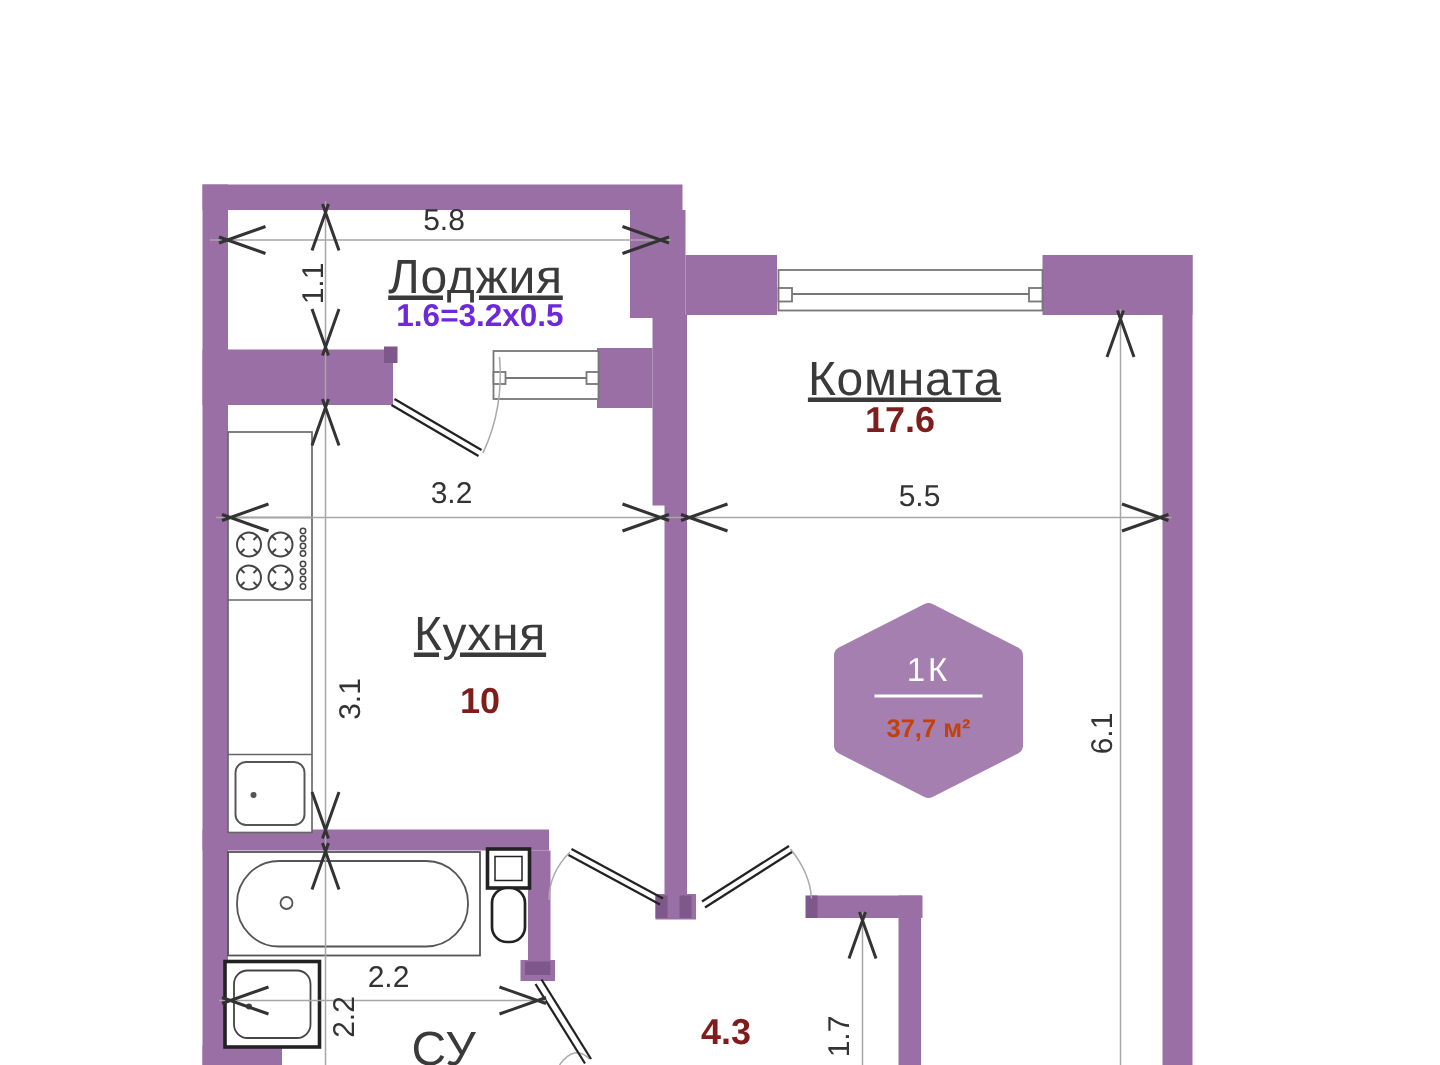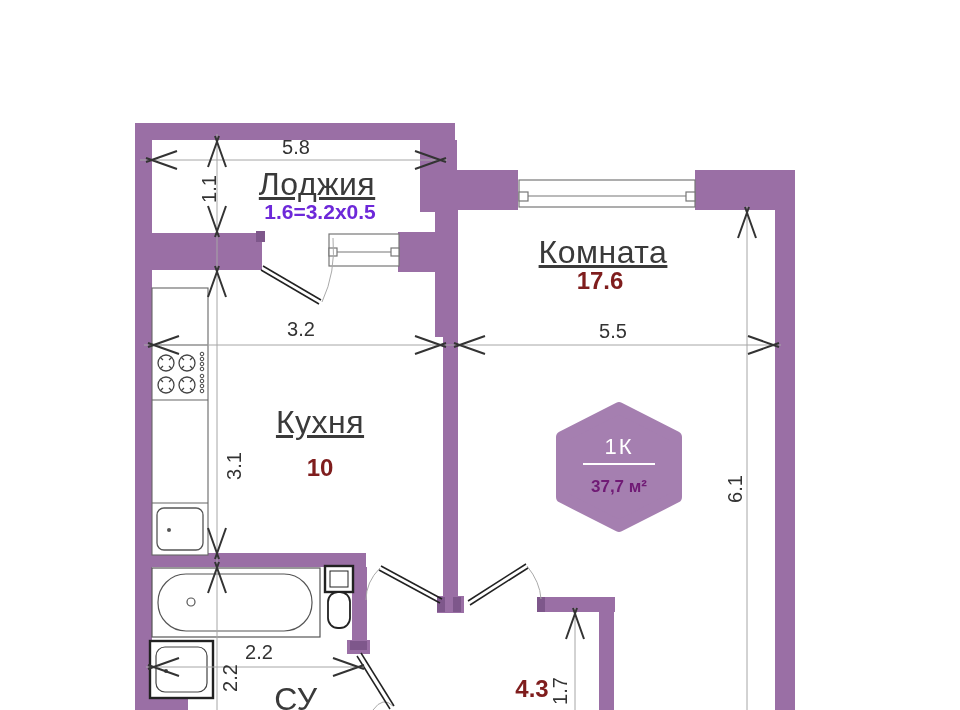--- a/index.html
+++ b/index.html
@@ -7,21 +7,21 @@
          font-family:"Liberation Sans","DejaVu Sans",sans-serif;}
   #plan-svg{position:absolute;left:0;top:0;}
   .lbl{position:absolute;white-space:nowrap;color:#3a3a3a;transform:translate(-50%,-50%);
        line-height:1;}
   .lbl.rot{transform:translate(-50%,-50%) rotate(-90deg);}
   .room-name{font-size:32px;letter-spacing:.5px;text-decoration:underline;}
   .room-area{font-size:24px;font-weight:bold;color:#7f1d1d;}
   .loggia-size{font-size:21px;font-weight:bold;color:#6d28d9;}
   .dim{font-size:20px;color:#333333;}
   .badge-type{font-size:22px;color:#ffffff;letter-spacing:2px;}
-  .badge-area{font-size:17px;font-weight:bold;color:#701a75;}
+  .badge-area{font-size:17px;font-weight:bold;color:#c2410c;}
   .badge-divider{position:absolute;width:72px;height:2px;background:#ffffff;
        transform:translate(-50%,-50%);}
 </style>
 </head>
 <body>
 
 <div id="stage">
 
 <svg id="plan-svg" width="960" height="710" viewBox="0 0 960 710">
   <defs>
@@ -171,21 +171,21 @@
 
 <div class="lbl room-name" style="left:317px;top:184px;">Лоджия</div>
 <div class="lbl loggia-size" style="left:320px;top:211px;">1.6=3.2x0.5</div>
 
 <div class="lbl room-name" style="left:603px;top:252px;">Комната</div>
 <div class="lbl room-area" style="left:600px;top:281px;">17.6</div>
 
 <div class="lbl room-name" style="left:320px;top:422px;">Кухня</div>
 <div class="lbl room-area" style="left:320px;top:468px;">10</div>
 
-<div class="lbl room-area" style="left:484px;top:689px;margin-left:48px;">4.3</div>
+<div class="lbl room-area" style="left:484px;top:689px;">4.3</div>
 
 <div class="lbl room-name" style="left:296px;top:699px;">СУ</div>
 
 <div class="lbl dim" style="left:296px;top:147px;">5.8</div>
 <div class="lbl dim rot" style="left:209px;top:189px;">1.1</div>
 <div class="lbl dim" style="left:301px;top:329px;">3.2</div>
 <div class="lbl dim" style="left:613px;top:331px;">5.5</div>
 <div class="lbl dim rot" style="left:234px;top:466px;">3.1</div>
 <div class="lbl dim rot" style="left:735px;top:489px;">6.1</div>
 <div class="lbl dim" style="left:259px;top:652px;">2.2</div>

